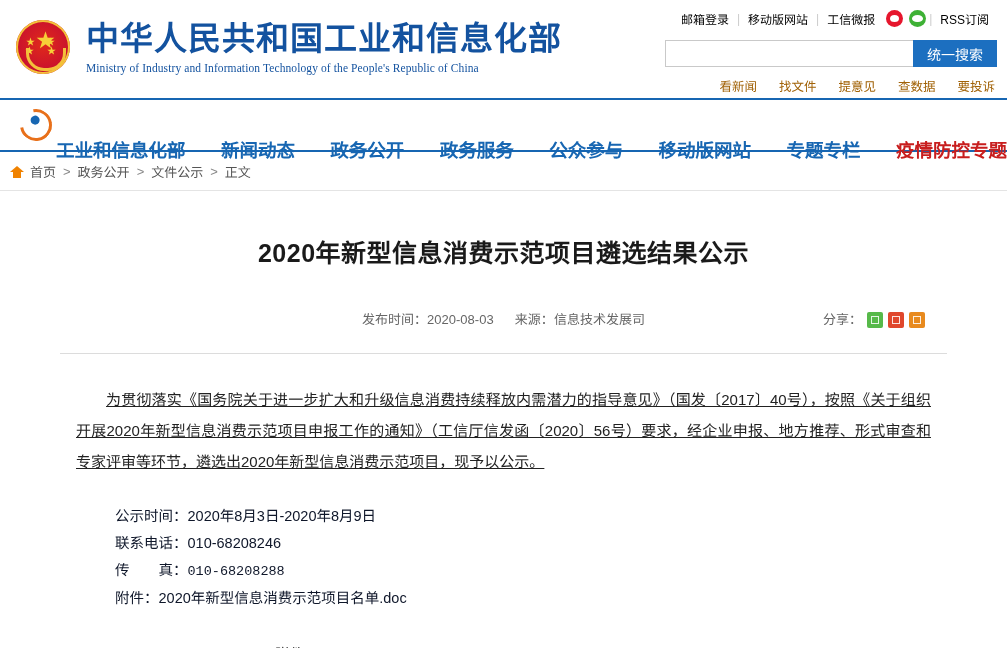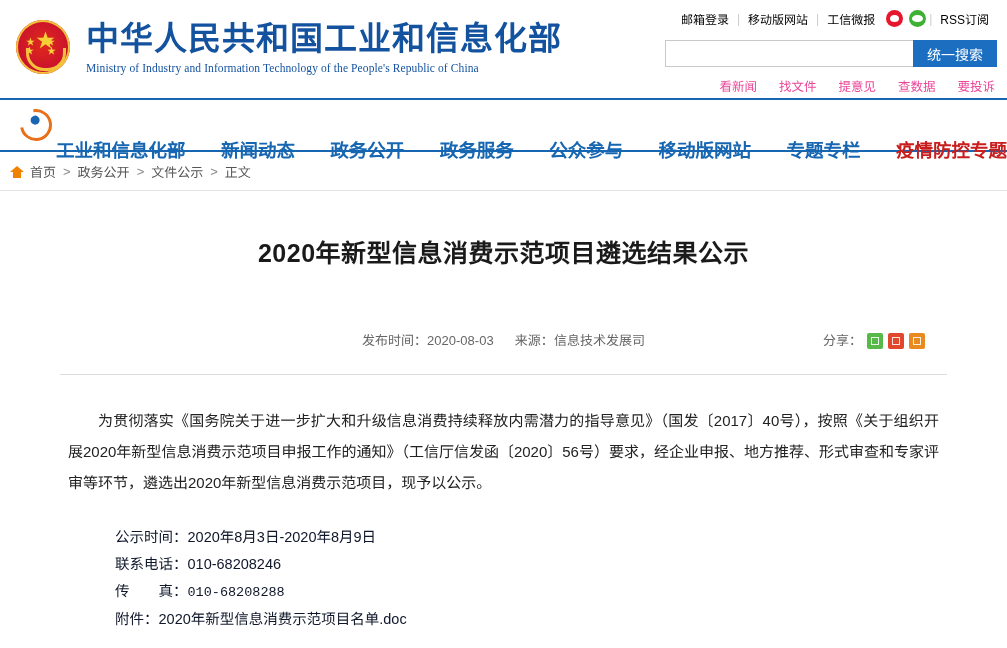--- a/index.html
+++ b/index.html
@@ -157,21 +157,21 @@
   }
   .quick-links {
     position: absolute;
     right: 12px;
     top: 76px;
     display: flex;
     gap: 22px;
     font-size: 12.5px;
     color: #555;
   }
-  .quick-links a { color: #ec4899; text-decoration: none; white-space: nowrap; }
+  .quick-links a { color: #a16207; text-decoration: none; white-space: nowrap; }
 
   
   .nav-bar {
     position: relative;
     height: 50px;
     border-top: 2px solid #1766b2;
     border-bottom: 2px solid #1766b2;
     display: flex;
     align-items: center;
   }
@@ -256,21 +256,21 @@
     text-align: center;
     font-size: 25px;
     font-weight: bold;
     color: #1a1a1a;
     margin-top: 42px;
     font-family: "Liberation Sans", sans-serif;
     letter-spacing: 0.5px;
   }
   .meta-row {
     position: relative;
-    margin-top: 61px;
+    margin-top: 40px;
     height: 22px;
   }
   .meta-center {
     text-align: center;
     font-size: 13px;
     color: #666;
   }
   .share-box {
     position: absolute;
     right: 22px;
@@ -306,21 +306,21 @@
   }
 
   .body-text {
     margin-top: 30px;
     font-size: 15px;
     line-height: 31px;
     color: #222;
     font-family: "Liberation Sans", sans-serif;
     text-align: justify;
   }
-  .body-text p { margin: 8px; }
+  .body-text p { margin: 16px; text-decoration: underline; }
   .indent { text-indent: 2em; }
 
   .info-block {
     margin-top: 26px;
     padding-left: 55px;
     font-size: 14.5px;
     line-height: 27px;
     color: #0f172a;
   }
   .info-block .mono { font-family: "Liberation Mono", monospace; font-size: 13.5px; }

